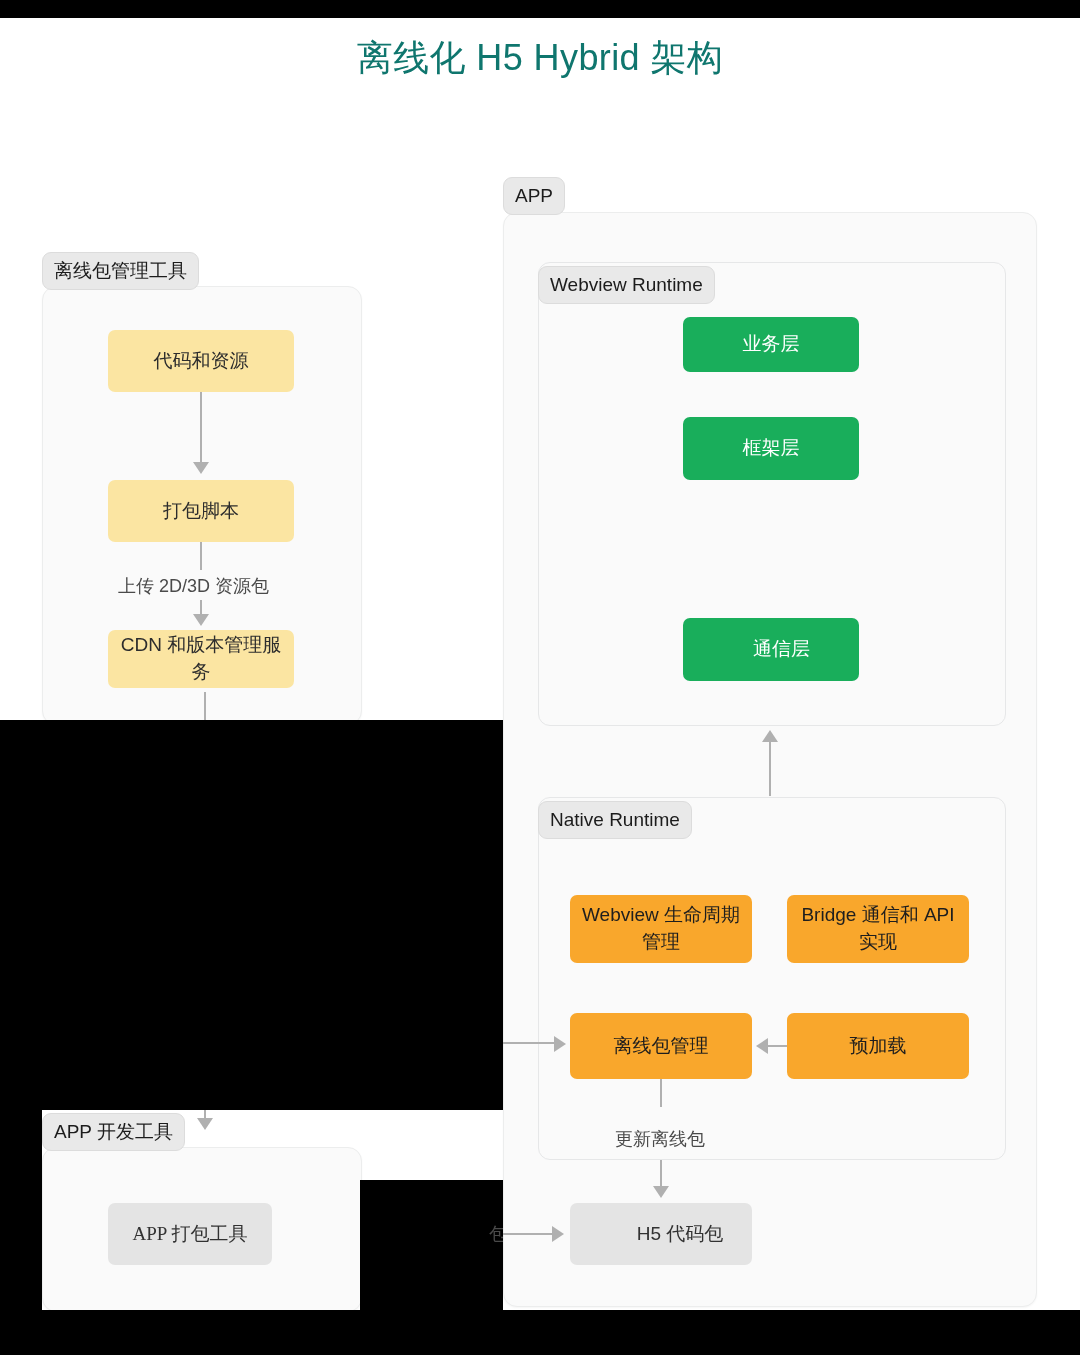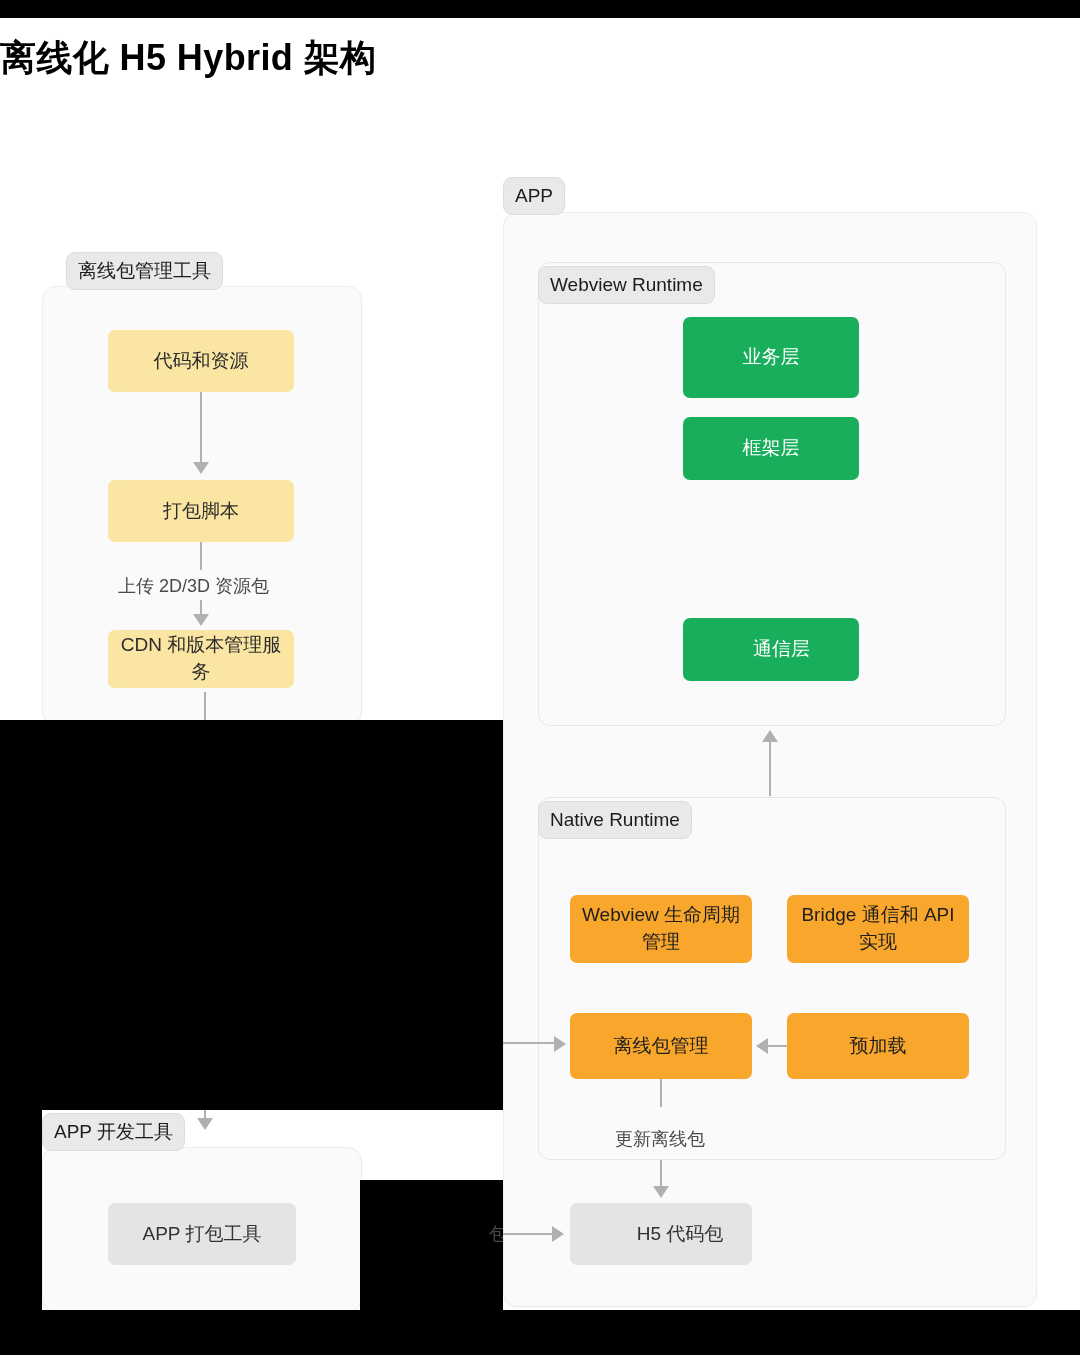--- a/index.html
+++ b/index.html
@@ -17,23 +17,24 @@
     background: #ffffff;
     overflow: hidden;
   }
 
   
   .diagram-title {
     position: absolute;
     left: 0;
     top: 34px;
     width: 1080px;
+    text-align: center;
     font-size: 36px;
-    font-weight: 700;
-    color: #000000;
+    font-weight: 400;
+    color: #0f766e;
     letter-spacing: 0.4px;
   }
 
   
   .panel {
     position: absolute;
     background: #fafafa;
     border: 1px solid #eceded;
     border-radius: 14px;
     box-shadow: 0 1px 2px rgba(0,0,0,0.04);
@@ -143,21 +144,21 @@
   }
 </style>
 </head>
 <body>
 
 <div id="canvas">
 
   <div class="diagram-title">离线化 H5 Hybrid 架构</div>
 
   <div class="panel" style="left:42px; top:286px; width:318px; height:437px;"></div>
-  <div class="panel-label" style="left:42px; top:252px;margin-left:24px;">离线包管理工具</div>
+  <div class="panel-label" style="left:42px; top:252px;">离线包管理工具</div>
 
   <div class="node yellow" style="left:108px; top:330px; width:186px; height:62px;">代码和资源</div>
 
   <div class="edge v" style="left:200px; top:392px; height:72px;"></div>
   <div class="arrow down" style="left:193px; top:462px;"></div>
 
   <div class="node yellow" style="left:108px; top:480px; width:186px; height:62px;">打包脚本</div>
 
   <div class="edge v" style="left:200px; top:542px; height:28px;"></div>
   <div class="edge-label" style="left:118px; top:574px;">上传 2D/3D 资源包</div>
@@ -165,21 +166,21 @@
   <div class="arrow down" style="left:193px; top:614px;"></div>
 
   <div class="node yellow" style="left:108px; top:630px; width:186px; height:58px;">CDN 和版本管理服务</div>
 
   <div class="panel" style="left:503px; top:212px; width:532px; height:1093px;"></div>
   <div class="panel-label" style="left:503px; top:177px;">APP</div>
 
   <div class="panel inner" style="left:538px; top:262px; width:466px; height:462px;"></div>
   <div class="panel-label" style="left:538px; top:266px;">Webview Runtime</div>
 
-  <div class="node green" style="left:683px; top:317px; width:176px; height:81px;">业务层</div>
+  <div class="node green" style="left:683px; top:317px; width:176px; height:55px;">业务层</div>
   <div class="node green" style="left:683px; top:417px; width:176px; height:63px;">框架层</div>
   <div class="node green" style="left:683px; top:618px; width:176px; height:63px;padding-left:31px;">通信层</div>
 
   <div class="edge v" style="left:769px; top:742px; height:54px;"></div>
   <div class="arrow up" style="left:762px; top:730px;"></div>
 
   <div class="panel inner" style="left:538px; top:797px; width:466px; height:361px;"></div>
   <div class="panel-label" style="left:538px; top:801px;">Native Runtime</div>
 
   <div class="node orange" style="left:570px; top:895px; width:182px; height:68px;">Webview 生命周期管理</div>
@@ -193,21 +194,21 @@
   <div class="edge v" style="left:660px; top:1079px; width:2px; height:28px;"></div>
   <div class="edge-label" style="left:615px; top:1127px;">更新离线包</div>
   <div class="edge v" style="left:660px; top:1160px; width:2px; height:28px;"></div>
   <div class="arrow down" style="left:653px; top:1186px;"></div>
 
   <div class="node grey" style="left:570px; top:1203px; width:182px; height:62px;padding-left:48px;">H5 代码包</div>
 
   <div class="panel" style="left:42px; top:1147px; width:318px; height:163px;"></div>
   <div class="panel-label" style="left:42px; top:1113px;">APP 开发工具</div>
 
-  <div class="node grey" style="left:108px; top:1203px; width:188px; height:62px;">APP 打包工具</div>
+  <div class="node grey" style="left:108px; top:1203px; width:164px; height:62px;font-family:Liberation Serif, serif;">APP 打包工具</div>
 
   <div class="edge v" style="left:204px; top:692px; height:428px;"></div>
   <div class="arrow down" style="left:197px; top:1118px;"></div>
 
   <div class="edge-corner" style="left:204px; top:1024px; width:16px; height:20px; border-left-color:transparent;"></div>
   <div class="edge h" style="left:218px; top:1042px; width:338px;"></div>
   <div class="arrow right" style="left:554px; top:1036px;"></div>
 
   <div class="edge h" style="left:360px; top:1233px; width:198px;"></div>
   <div class="arrow right" style="left:552px; top:1226px;"></div>

